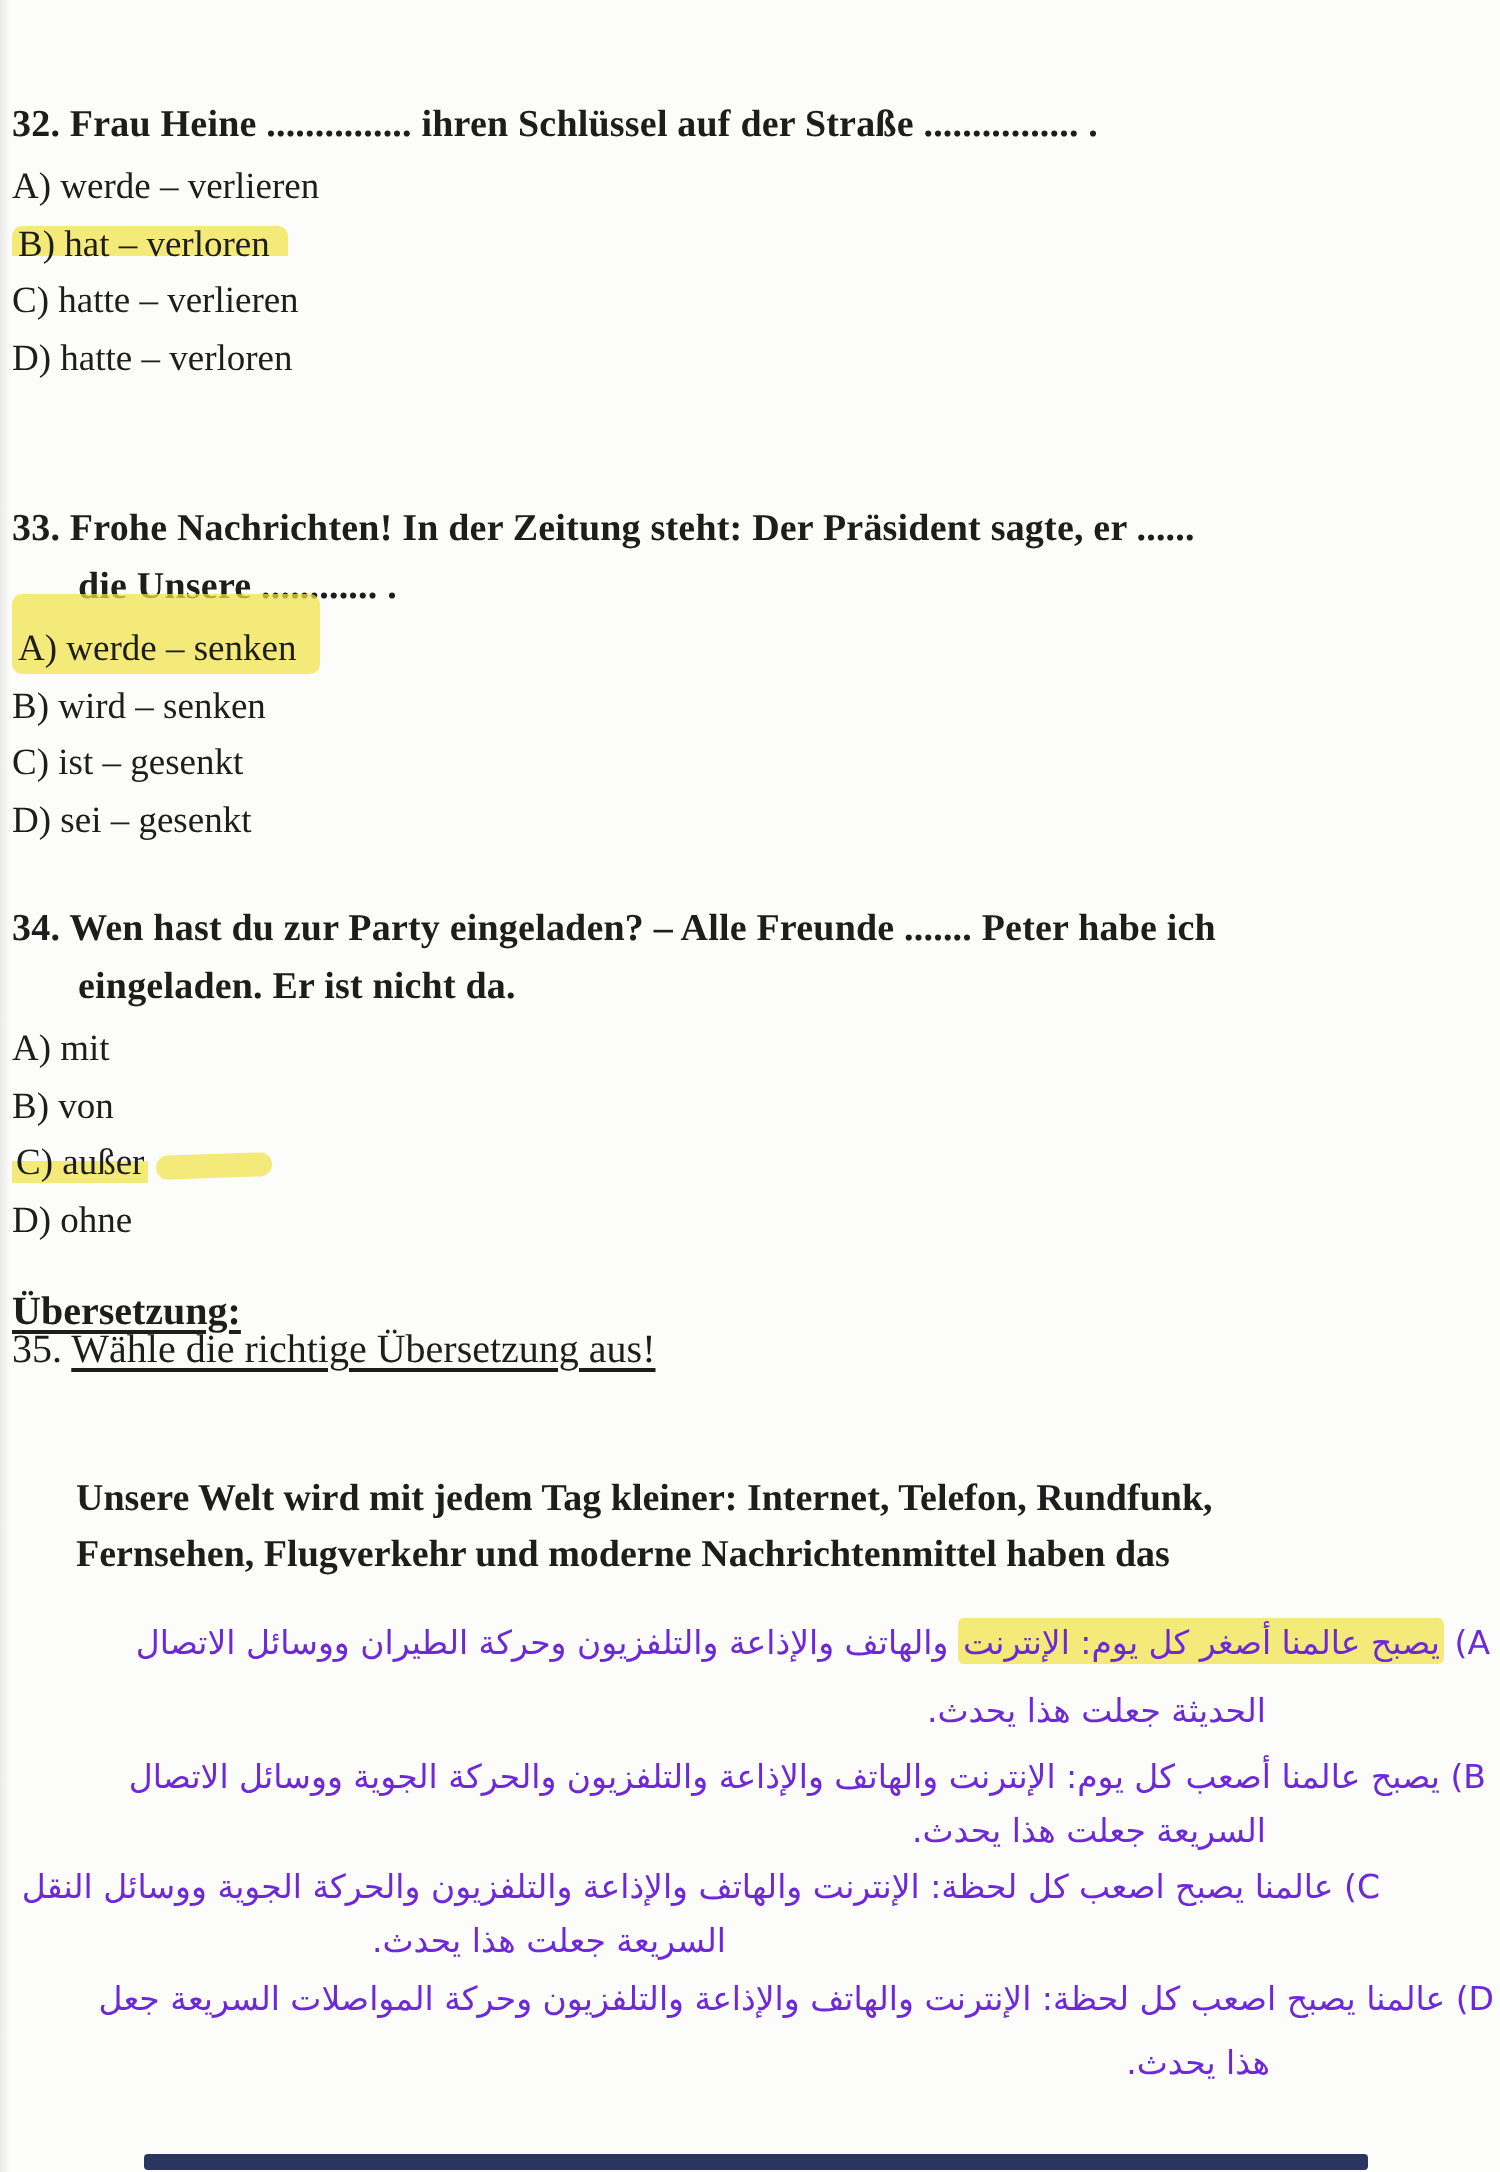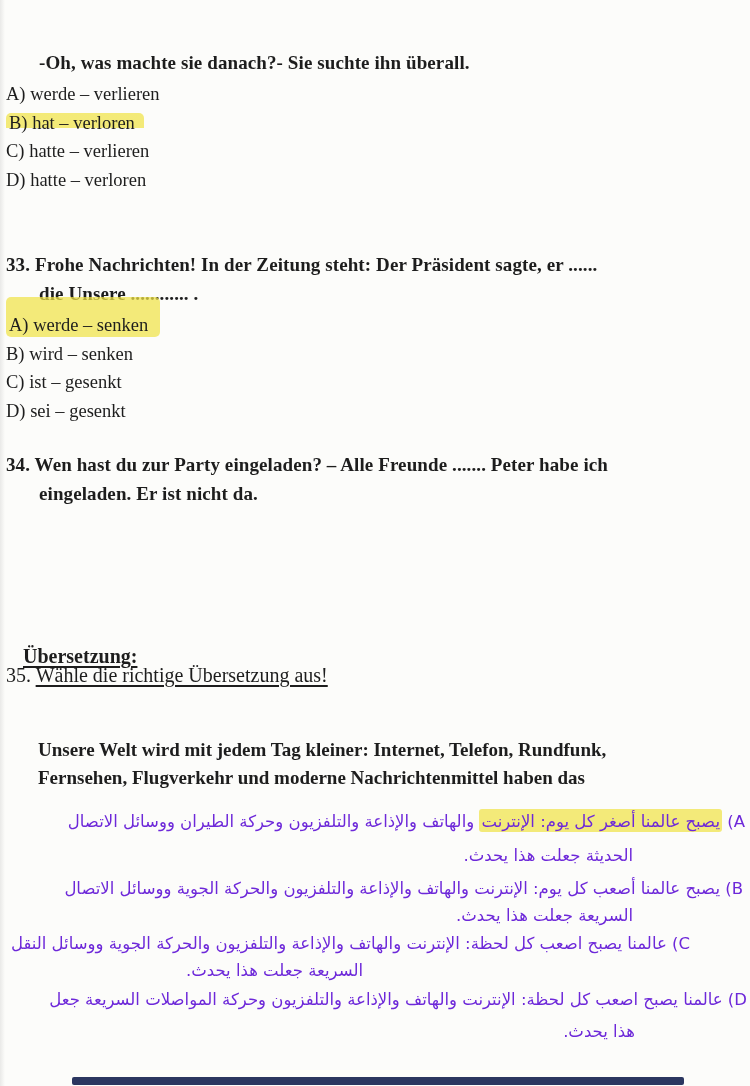--- a/index.html
+++ b/index.html
@@ -35,21 +35,21 @@
   .hl-bottom {
     background: linear-gradient(to bottom, rgba(0,0,0,0) 42%, var(--hl-a) 42%, var(--hl-a) 98%, rgba(0,0,0,0) 98%);
     padding: 0 2px;
   }
   .tail {
     display: inline-block; width: 58px; height: 12px;
     background: var(--hl-a); border-radius: 7px;
     margin-left: 4px; vertical-align: -2px; transform: rotate(-2deg);
   }
   .sec-head {
-    position: absolute; left: 23px; top: 645px;
+    position: absolute; left: 6px; top: 645px;
     font-size: 20px; font-weight: bold;
   }
   .u {
     text-decoration: underline;
     text-decoration-thickness: 2px;
     text-underline-offset: 3px;
   }
   .q35-line {
     position: absolute; left: 6px; top: 664px;
     font-size: 20px; font-weight: normal;
@@ -79,21 +79,21 @@
     background: var(--bar-color); border-radius: 2px;
   }
 </style>
 </head>
 <body>
 
 <div id="page">
   <div class="photo-edge"></div>
 
   <div class="q" style="top:48px">
-    <div class="stem indent">-Oh, was machte sie danach?- Sie suchte ihn überall.</div>
+    <div class="stem"><span class="qnum">32.</span> <span>Frau Heine ............... ihren Schlüssel auf der Straße ................ .</span></div>
     <div class="opts">
       <div class="opt"><span><span>A)</span> <span>werde – verlieren</span></span></div>
       <div class="opt"><span class="hl-top"><span>B)</span> <span>hat – verloren</span></span></div>
       <div class="opt"><span><span>C)</span> <span>hatte – verlieren</span></span></div>
       <div class="opt"><span><span>D)</span> <span>hatte – verloren</span></span></div>
     </div>
   </div>
 
   <div class="q" style="top:250px">
     <div class="stem"><span class="qnum">33.</span> <span>Frohe Nachrichten! In der Zeitung steht: Der Präsident sagte, er ......</span></div>
@@ -102,20 +102,26 @@
       <div class="opt"><span class="hl-full"><span>A)</span> <span>werde – senken</span></span></div>
       <div class="opt"><span><span>B)</span> <span>wird – senken</span></span></div>
       <div class="opt"><span><span>C)</span> <span>ist – gesenkt</span></span></div>
       <div class="opt"><span><span>D)</span> <span>sei – gesenkt</span></span></div>
     </div>
   </div>
 
   <div class="q" style="top:450px">
     <div class="stem"><span class="qnum">34.</span> <span>Wen hast du zur Party eingeladen? – Alle Freunde ....... Peter habe ich</span></div>
     <div class="stem indent">eingeladen. Er ist nicht da.</div>
+    <div class="opts">
+      <div class="opt"><span><span>A)</span> <span>mit</span></span></div>
+      <div class="opt"><span><span>B)</span> <span>von</span></span></div>
+      <div class="opt"><span class="hl-bottom"><span>C)</span> <span>außer</span></span><span class="tail"></span></div>
+      <div class="opt"><span><span>D)</span> <span>ohne</span></span></div>
+    </div>
   </div>
 
   <div class="sec-head"><span class="u">Übersetzung:</span></div>
   <div class="q35-line"><span>35.</span> <span class="u">Wähle die richtige Übersetzung aus!</span></div>
 
   <div class="para">
     <div>Unsere Welt wird mit jedem Tag kleiner: Internet, Telefon, Rundfunk,</div>
     <div>Fernsehen, Flugverkehr und moderne Nachrichtenmittel haben das</div>
   </div>
 

